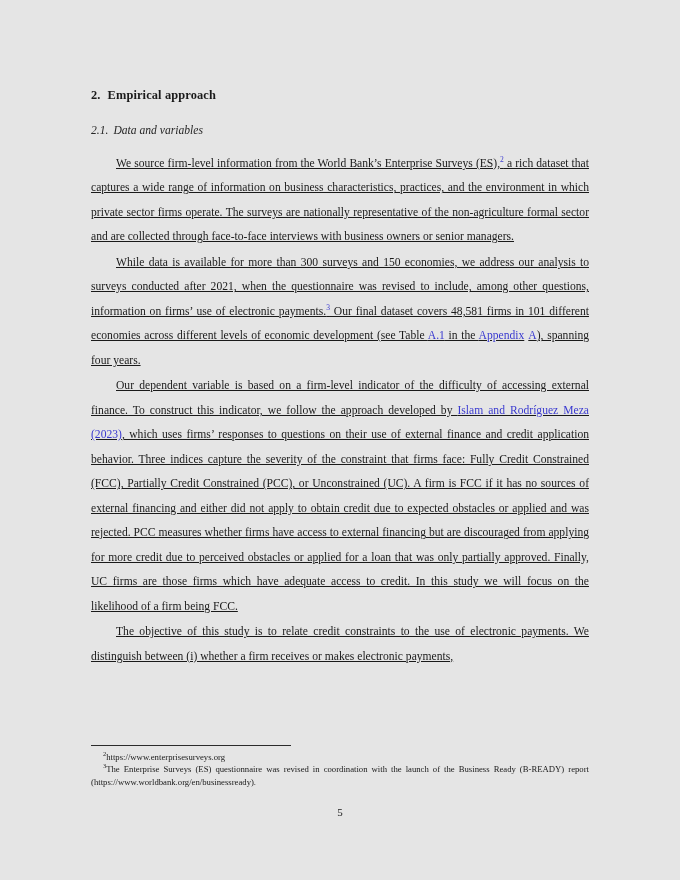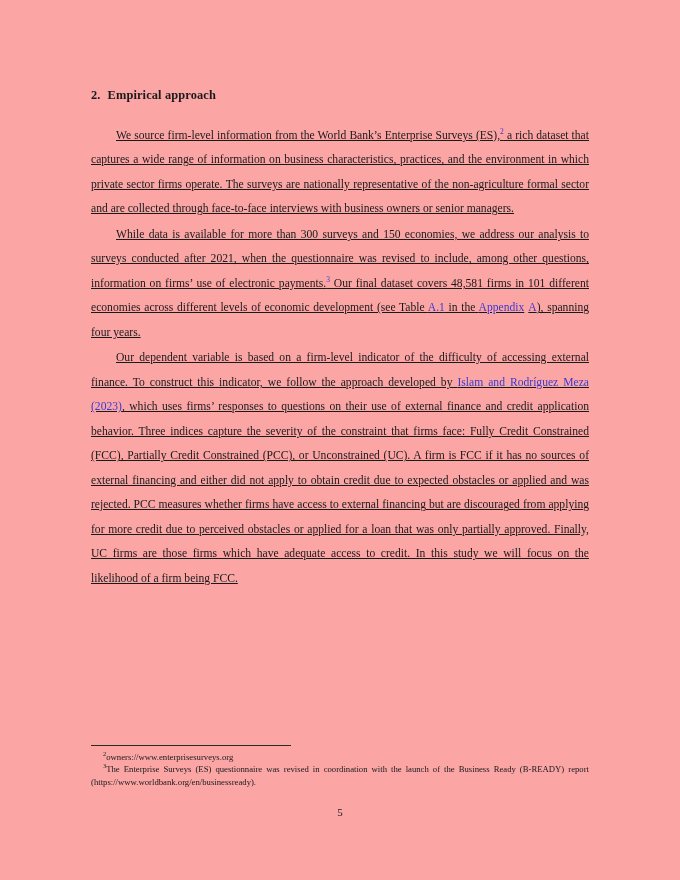--- a/index.html
+++ b/index.html
@@ -12,21 +12,21 @@
     height: 880px;
     position: relative;
     font-family: "Liberation Serif", "DejaVu Serif", serif;
     color: #1a1a1a;
     overflow: hidden;
   }
 
   .page {
     position: absolute;
     inset: 0;
-    background: #fca5a5;
+    background: #e5e5e5;
   }
 
   .content {
     position: absolute;
     left: 91px;
     top: 88px;
     width: 498px;
   }
 
   
@@ -127,33 +127,37 @@
 <body>
 
 <div class="page">
 
   <div class="content">
 
     <h2 class="section-heading">
       <span class="num">2.</span><span>Empirical approach</span>
     </h2>
 
+    <h3 class="subsection-heading">
+      <span class="num">2.1.</span><span>Data and variables</span>
+    </h3>
 
     <p class="body-par"><span>We source firm-level information from the World Bank’s Enterprise Surveys (ES),</span><sup class="fn-mark">2</sup><span> a rich dataset that captures a wide range of information on business characteristics, practices, and the environment in which private sector firms operate.  The surveys are nationally representative of the non-agriculture formal sector and are collected through face-to-face interviews with business owners or senior managers.</span></p>
 
     <p class="body-par"><span>While data is available for more than 300 surveys and 150 economies, we address our analysis to surveys conducted after 2021, when the questionnaire was revised to include, among other questions, information on firms’ use of electronic payments.</span><sup class="fn-mark">3</sup><span>  Our final dataset covers 48,581 firms in 101 different economies across different levels of economic development (see Table </span><a class="ref-link" href="#">A.1</a><span> in the </span><a class="ref-link" href="#">Appendix</a><span class="nbsp-gap"></span><a class="ref-link" href="#">A</a><span>), spanning four years.</span></p>
 
     <p class="body-par"><span>Our dependent variable is based on a firm-level indicator of the difficulty of accessing external finance. To construct this indicator, we follow the approach developed by </span><a class="ref-link" href="#">Islam and Rodríguez Meza (2023)</a><span>, which uses firms’ responses to questions on their use of external finance and credit application behavior.  Three indices capture the severity of the constraint that firms face:  Fully Credit Constrained (FCC), Partially Credit Constrained (PCC), or Unconstrained (UC). A firm is FCC if it has no sources of external financing and either did not apply to obtain credit due to expected obstacles or applied and was rejected. PCC measures whether firms have access to external financing but are discouraged from applying for more credit due to perceived obstacles or applied for a loan that was only partially approved.  Finally, UC firms are those firms which have adequate access to credit.  In this study we will focus on the likelihood of a firm being FCC.</span></p>
 
+    <p class="body-par"><span>The objective of this study is to relate credit constraints to the use of electronic payments.  We distinguish between (i) whether a firm receives or makes electronic payments,</span></p>
 
   </div>
 
   <div class="footnotes">
     <div class="footnote-rule"></div>
 
-    <p class="footnote"><sup>2</sup><span>owners://www.enterprisesurveys.org</span></p>
+    <p class="footnote"><sup>2</sup><span>https://www.enterprisesurveys.org</span></p>
 
     <p class="footnote"><sup>3</sup><span>The Enterprise Surveys (ES) questionnaire was revised in coordination with the launch of the Business Ready (B-READY) report (https://www.worldbank.org/en/businessready).</span></p>
   </div>
 
   <div class="page-number">5</div>
 
 </div>
 
 </body></html>

